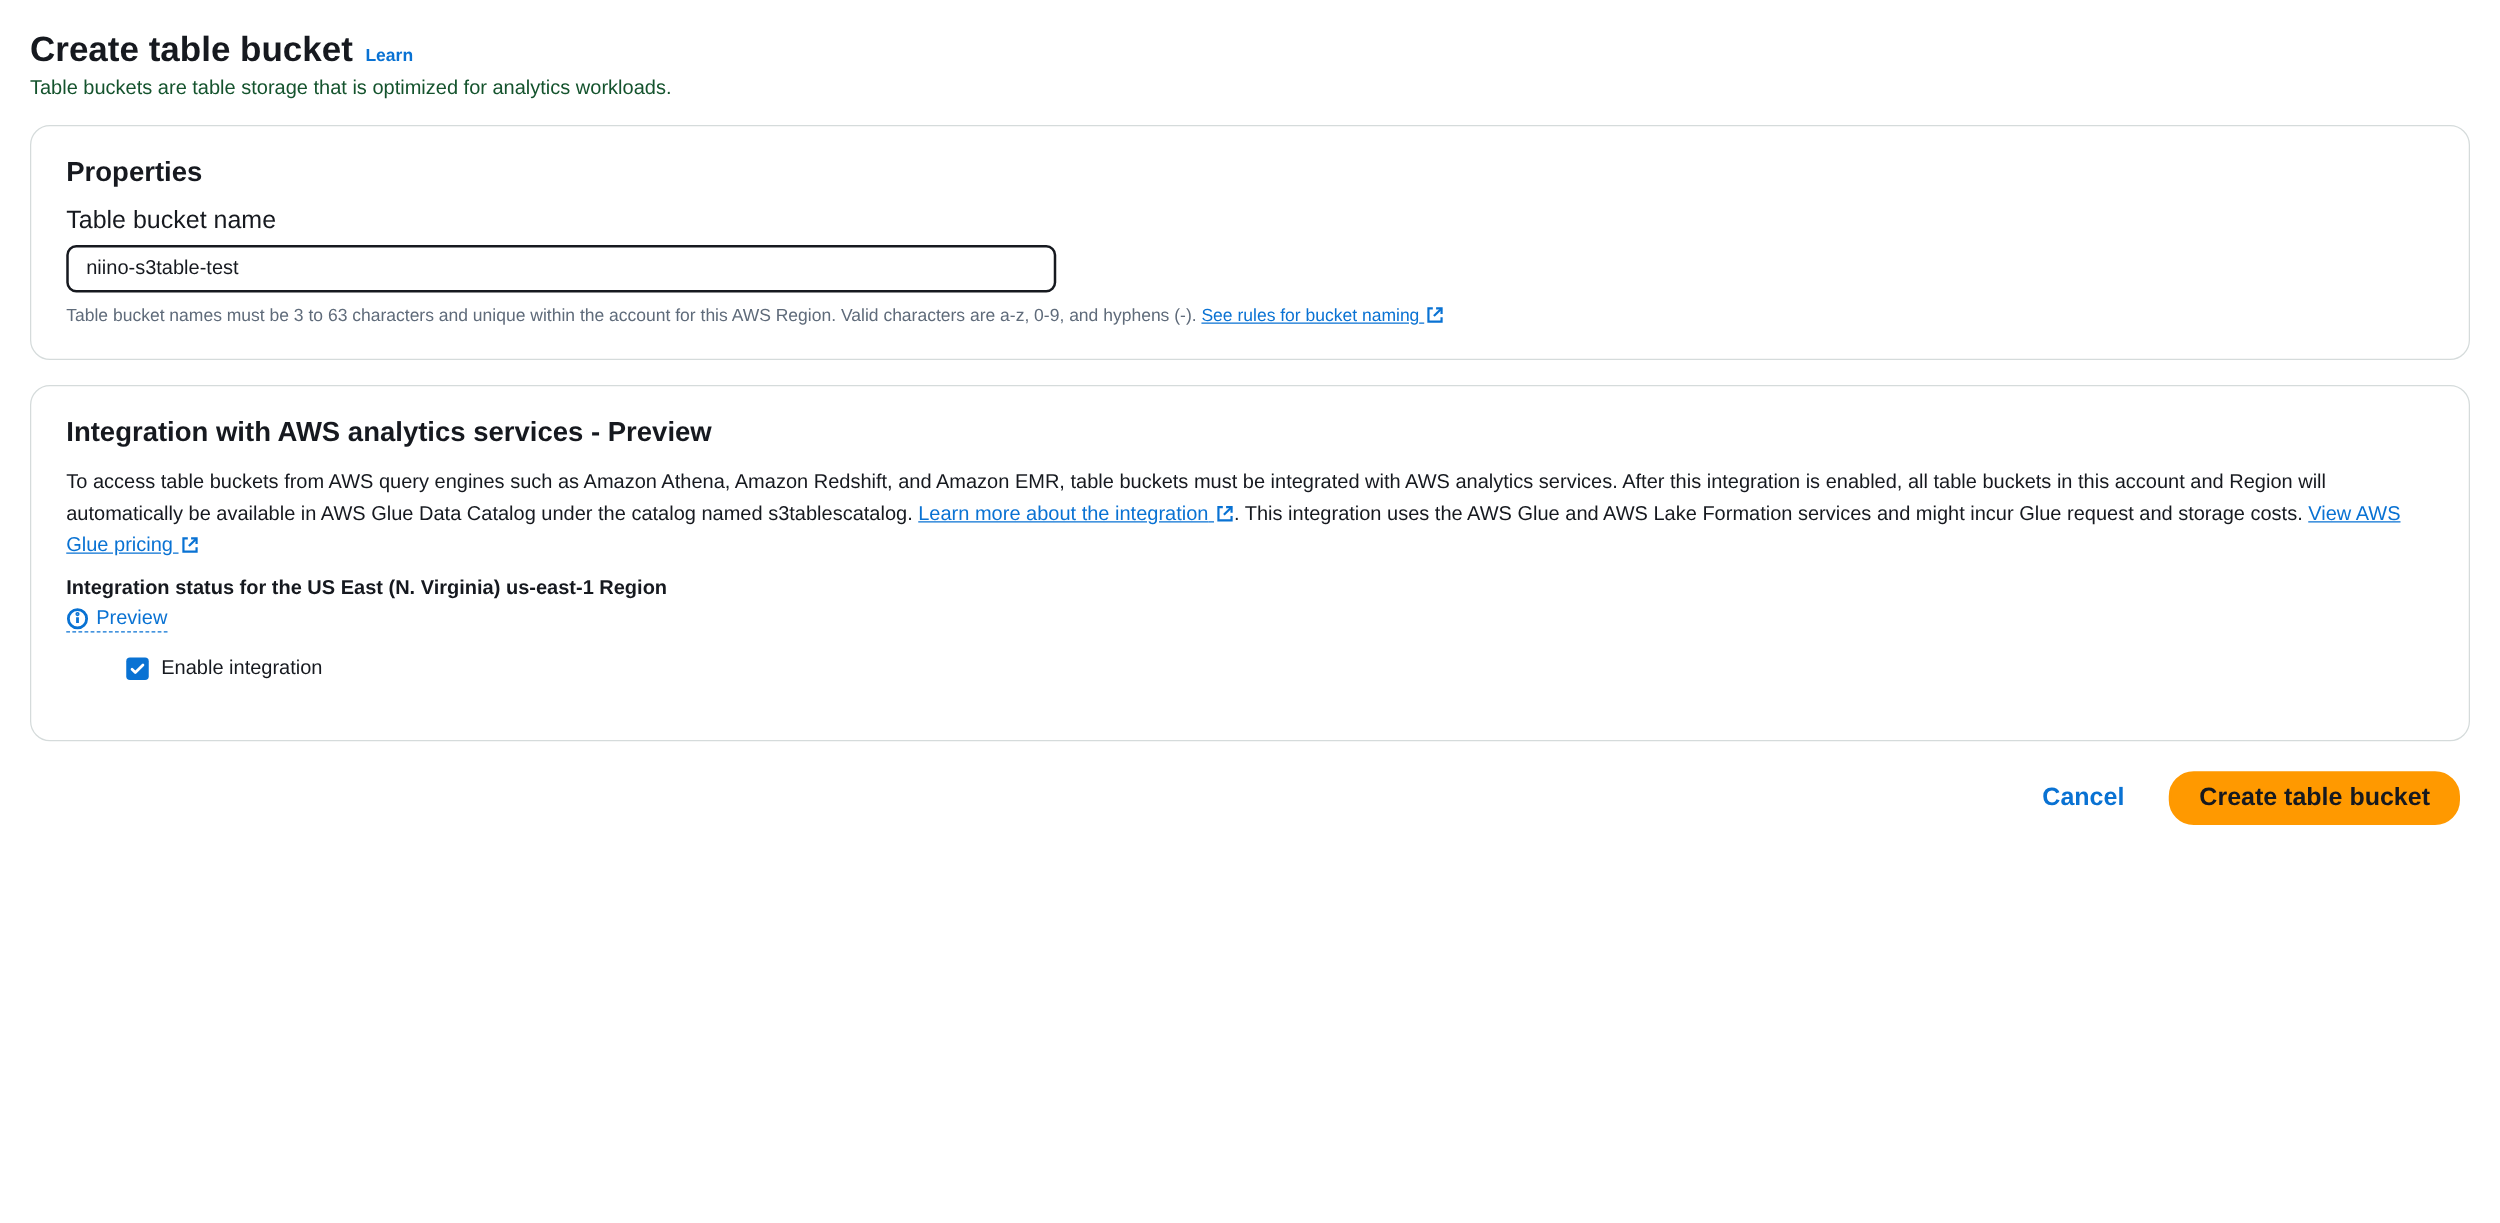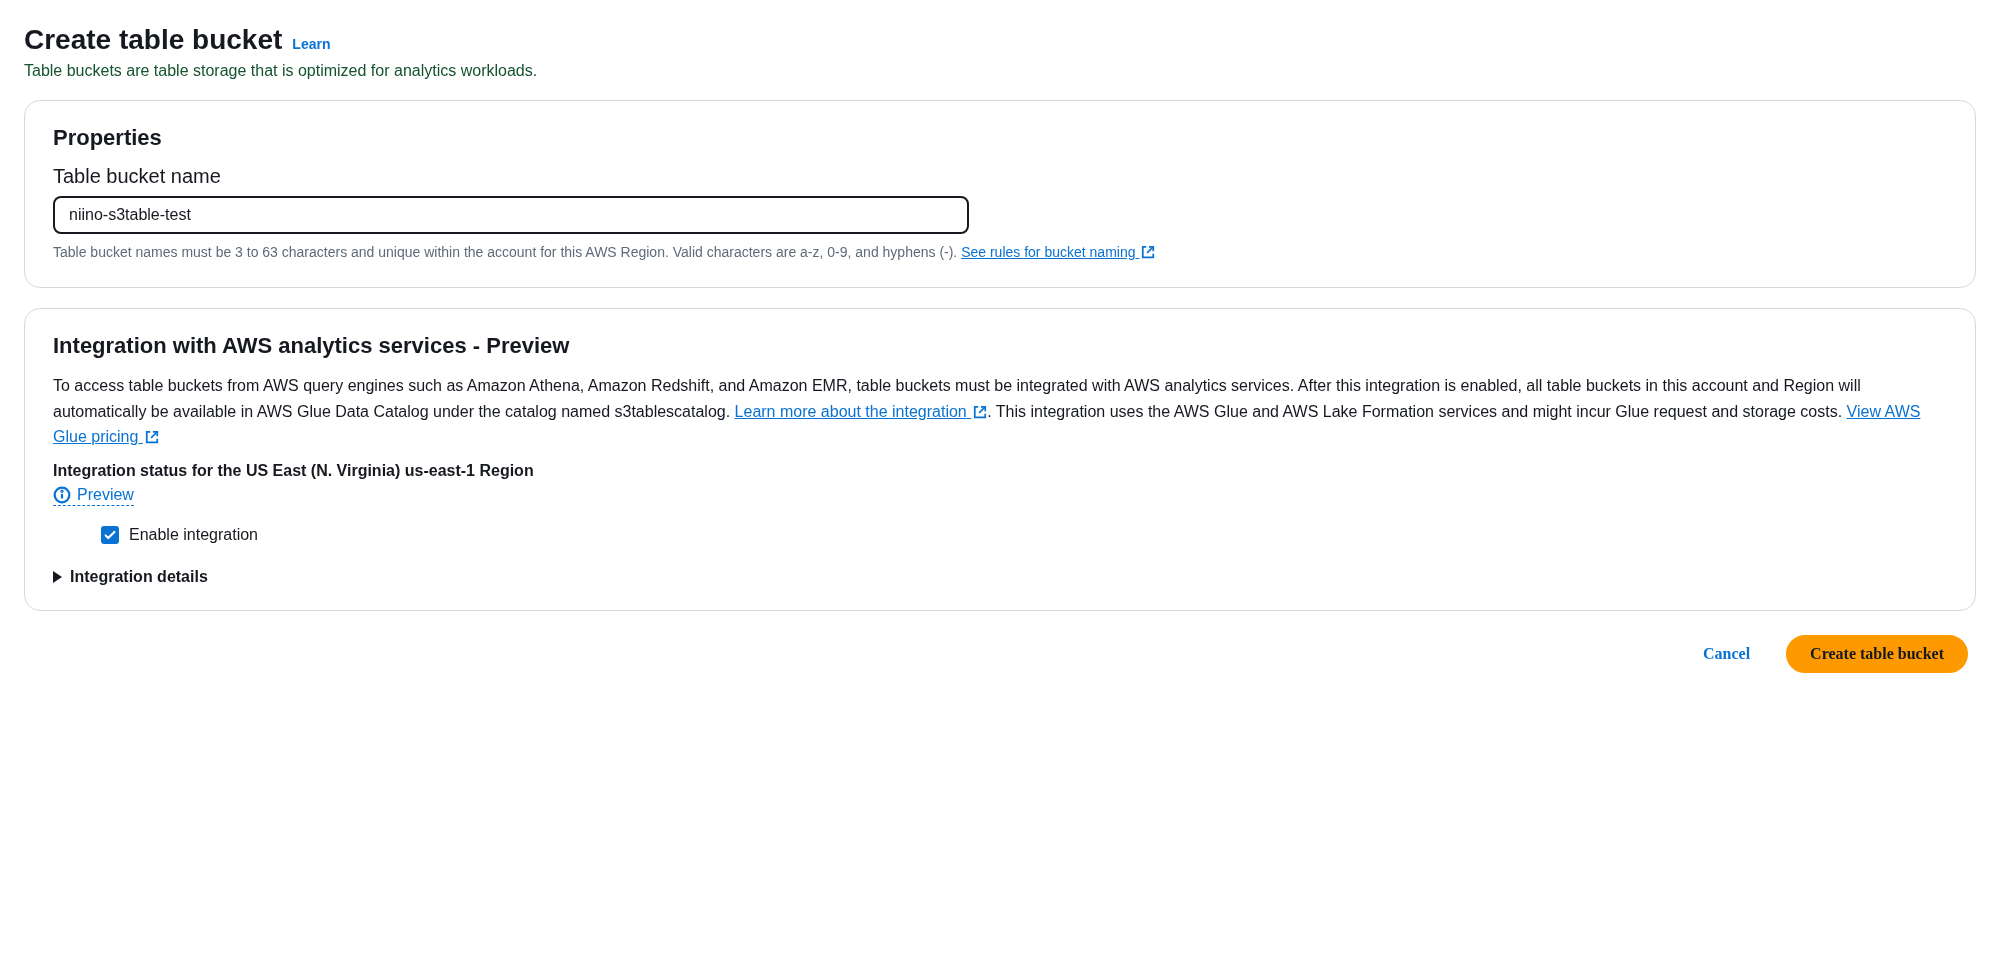--- a/index.html
+++ b/index.html
@@ -52,21 +52,21 @@
   margin-top: 22px;
 }
 .field-label {
   font-weight: 400;
   font-size: 20px;
   margin-bottom: 8px;
   display: block;
   margin-top: 13px;
 }
 .text-input {
-  width: 916px;
+  width: 792px;
   max-width: 100%;
   border: 2px solid #16191f;
   border-radius: 8px;
   padding: 8px 14px;
   font-size: 16px;
   font-family: inherit;
   color: #16191f;
   outline: none;
 }
 .hint {
@@ -152,25 +152,25 @@
 }
 .actions {
   display: flex;
   justify-content: flex-end;
   gap: 12px;
   padding: 4px 8px;
 }
 .btn {
   border-radius: 20px;
   padding: 8px 22px;
-  font-size: 16px;
+  font-size: 20px;
   font-weight: 700;
   cursor: pointer;
   border: 2px solid transparent;
-  font-family: Liberation Serif, serif;
+  font-family: Liberation Sans, sans-serif;
 }
 .btn-link {
   background: transparent;
   color: #0972d3;
   border-color: transparent;
 }
 .btn-primary {
   background: #ff9900;
   color: #16191f;
   border-color: #ff9900;
@@ -233,22 +233,18 @@
 
   <div class="checkbox-row">
     <div class="checkbox">
       <svg viewBox="0 0 16 16">
           <path d="M3 8.5l3 3 7-7" stroke="#fff" stroke-width="2.5" fill="none" stroke-linecap="round" stroke-linejoin="round"></path>
         </svg>
     </div>
     <span class="checkbox-label">Enable integration</span>
   </div>
 
-  <div class="expander">
-    <span class="triangle"></span>
-    <span>Integration details</span>
-  </div>
 </div>
 
 <div class="actions">
   <button class="btn btn-link">Cancel</button>
   <button class="btn btn-primary">Create table bucket</button>
 </div>
 
 </body></html>

